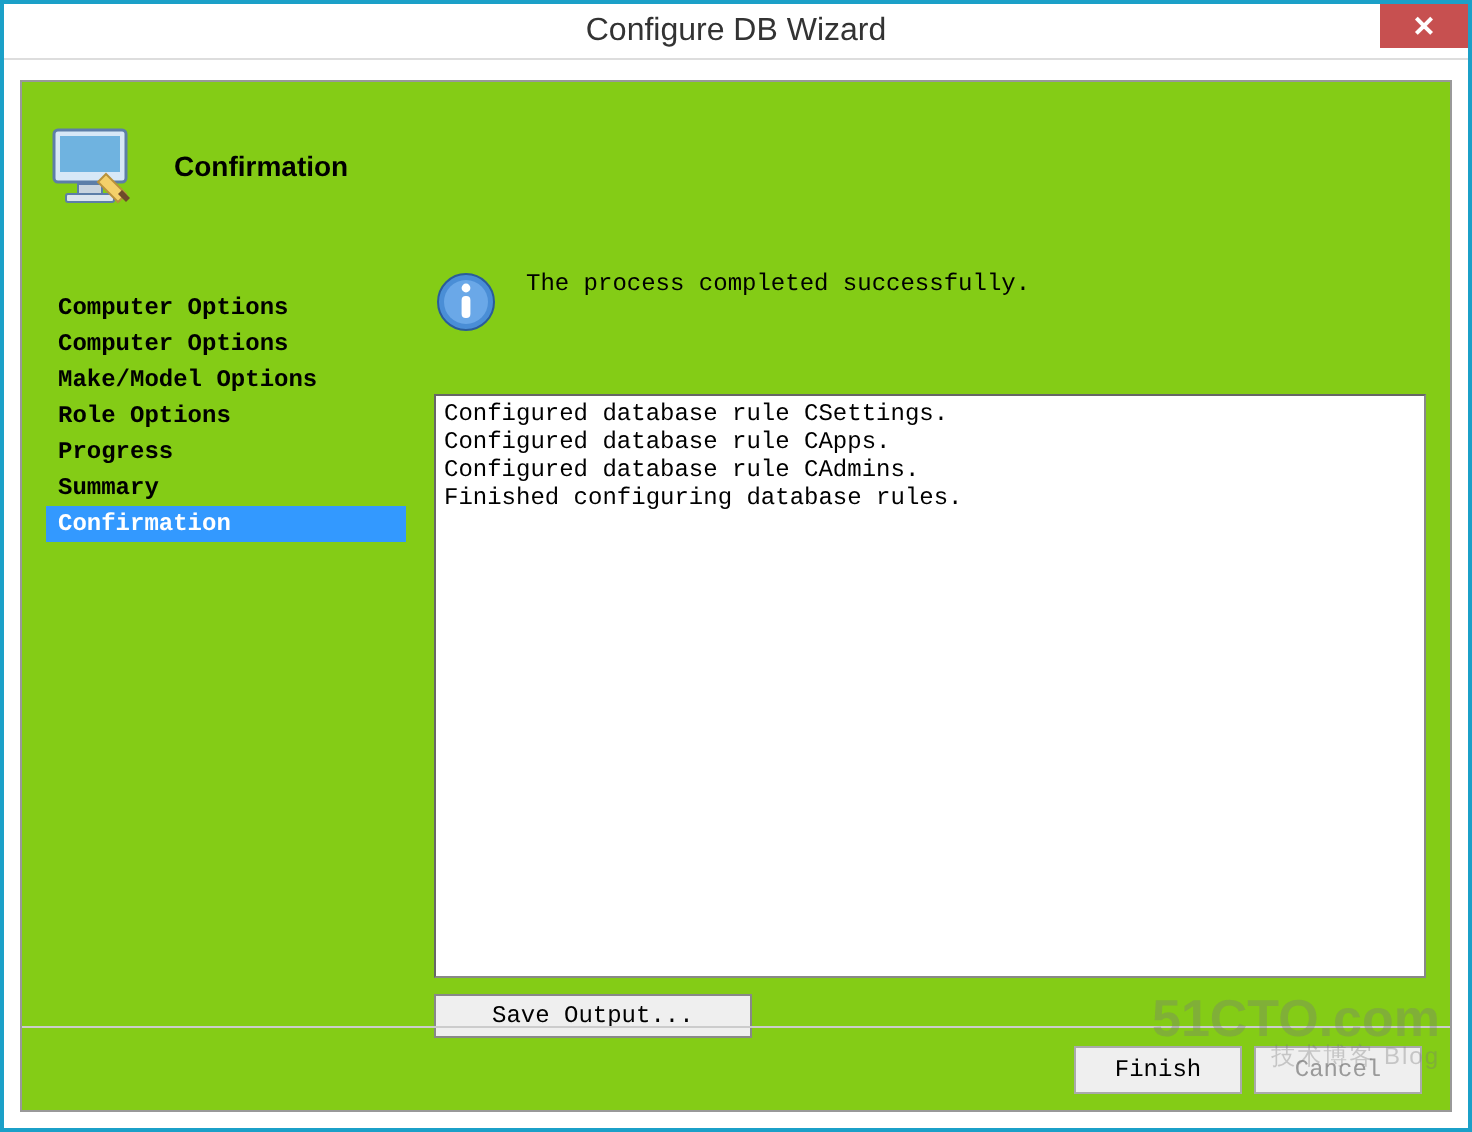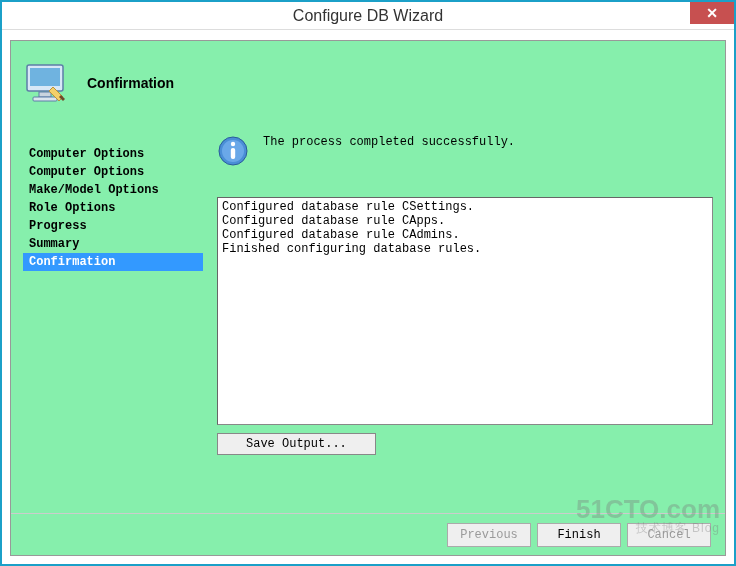--- a/index.html
+++ b/index.html
@@ -40,21 +40,21 @@
       font-weight: bold;
       cursor: pointer;
     }
     .inner {
       position: absolute;
       top: 38px;
       left: 8px;
       right: 8px;
       bottom: 8px;
       border: 1px solid #999;
-      background: #86efac;
+      background: #84cc16;
     }
     .header-section {
       padding: 18px 12px 12px 12px;
       display: flex;
       align-items: center;
       gap: 16px;
     }
     .monitor-icon {
       width: 48px;
       height: 48px;
@@ -108,21 +108,21 @@
       width: 32px;
       height: 32px;
       flex-shrink: 0;
     }
     .status-text {
       font-family: 'Courier New', monospace;
       font-size: 12px;
     }
     .output-box {
       width: 100%;
-      height: 228px;
+      height: 292px;
       border: 1px solid #888;
       border-top-color: #666;
       border-left-color: #666;
       font-family: 'Courier New', monospace;
       font-size: 12px;
       padding: 2px 4px;
       white-space: pre;
       overflow: auto;
       background: #fff;
     }
@@ -229,21 +229,20 @@
       <div class="output-box" id="output">Configured database rule CSettings.
 Configured database rule CApps.
 Configured database rule CAdmins.
 Finished configuring database rules.</div>
 
       <button class="save-output-btn">Save Output...</button>
     </div>
   </div>
 
   <div class="footer">
-    <button class="footer-btn disabled">Previous</button>
     <button class="footer-btn">Finish</button>
     <button class="footer-btn disabled">Cancel</button>
   </div>
 
 </div>
 
 <div class="watermark">
   <span>51CTO.com</span>
   <span class="sub">技术博客 Blog</span>
 </div>

